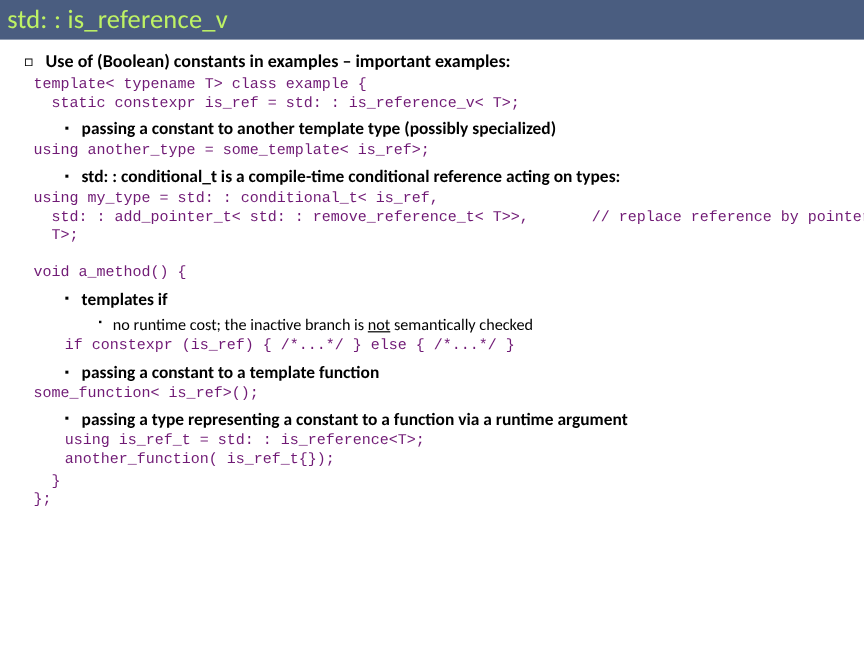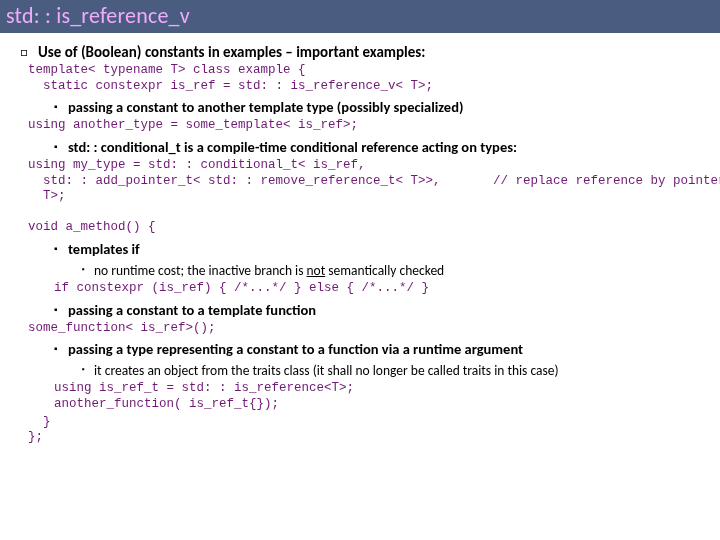--- a/index.html
+++ b/index.html
@@ -1,19 +1,19 @@
 <!DOCTYPE html>
 <html><head>
 <meta charset="utf-8">
 <style>
   * { margin: 0; padding: 0; box-sizing: border-box; }
   html, body { width: 720px; height: 540px; background: #fff; font-family: Calibri, Arial, sans-serif; }
   .slide { width: 720px; height: 540px; position: relative; overflow: hidden; }
   .titlebar {
-    background: #4a5d80; color: #f0abfc; font-family: "Segoe UI", Calibri, Arial, sans-serif;
+    background: #4a5d80; color: #bef264; font-family: "Segoe UI", Calibri, Arial, sans-serif;
     font-size: 22px; padding: 2px 6px 4px 6px; letter-spacing: 0.2px;
   }
   .content { padding: 6px 14px 0 14px; font-size: 14px; color: #000; }
   .bl1 { margin: 4px 0 0 24px; font-weight: bold; font-size: 15px; position: relative; }
   .bl1::before { content: "□"; position: absolute; left: -18px; top: 1px; font-size: 13px; font-weight: normal; }
   .bl2 { margin: 4px 0 0 54px; font-weight: bold; font-size: 14.5px; position: relative; }
   .bl2::before { content: "▪"; position: absolute; left: -14px; top: 2px; font-size: 10px; font-weight: normal; }
   .bl3 { margin: 4px 0 0 80px; font-size: 13.5px; position: relative; font-weight: normal; }
   .bl3::before { content: "▪"; position: absolute; left: -12px; top: 2px; font-size: 8px; }
   .code { font-family: Consolas, "Courier New", monospace; font-size: 12.5px; color: #701a75; white-space: pre; line-height: 1.25; margin: 2px 0 0 14px; }
@@ -47,21 +47,20 @@
   <div class="bl2">templates if</div>
   <div class="bl3 nowrap">
     <span>no runtime cost; the inactive branch is </span><span class="u">not</span><span> semantically checked</span>
   </div>
   <div class="code ind1">if constexpr (is_ref) { /*...*/ } else { /*...*/ }</div>
 
   <div class="bl2">passing a constant to a template function</div>
   <div class="code">some_function&lt; is_ref&gt;();</div>
 
   <div class="bl2">passing a type representing a constant to a function via a runtime argument</div>
-  <div class="bl3">it creates an object from the traits class (it shall no longer be called traits in this case)</div>
   <div class="code ind1">using is_ref_t = std: : is_reference&lt;T&gt;;
 another_function( is_ref_t{});</div>
 
   <div class="code">  }
 };</div>
 
 </div>
 
 </div>
 

